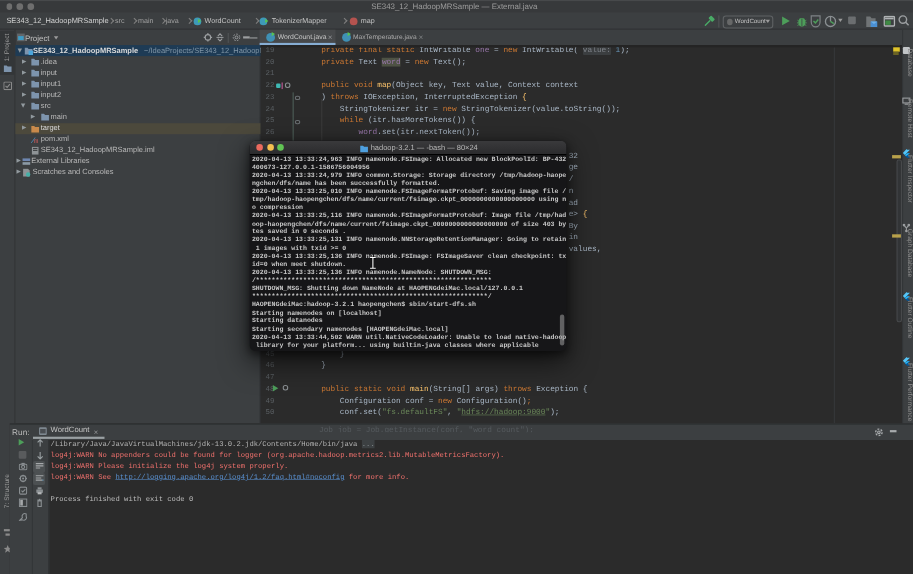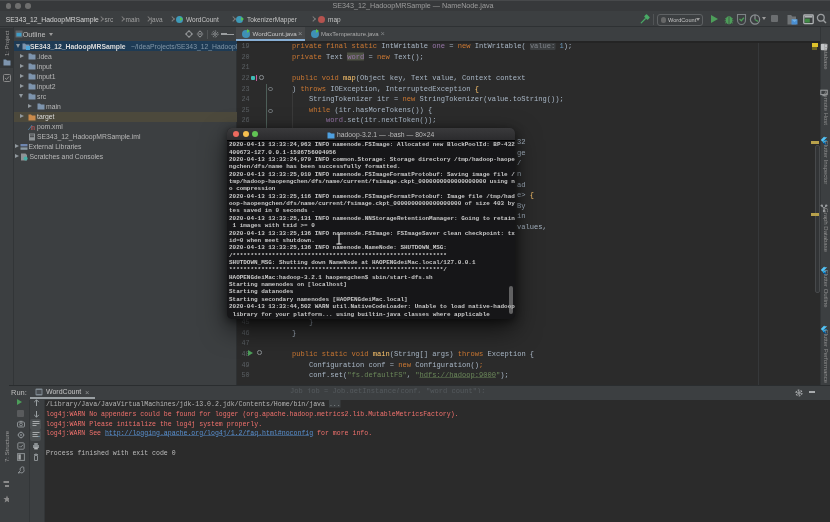--- a/index.html
+++ b/index.html
@@ -13,21 +13,21 @@
   .kw{color:#cc7832;} .fld{color:#9876aa;} .num{color:#6897bb;} .str{color:#6a8759;}
   .mth{color:#ffc66d;} .hint{color:#7e8288;}
 </style>
 </head>
 <body>
 
 <div class="abs" style="left:0;top:0;width:830px;height:11px;background:#37393b;border-top:1px solid #47494b;box-sizing:border-box;"></div>
 <div class="abs" style="left:5.5px;top:3.2px;width:5.5px;height:5.5px;border-radius:50%;background:#6e6e6e;"></div>
 <div class="abs" style="left:15.2px;top:3.2px;width:5.5px;height:5.5px;border-radius:50%;background:#6e6e6e;"></div>
 <div class="abs" style="left:25px;top:3.2px;width:5.5px;height:5.5px;border-radius:50%;background:#6e6e6e;"></div>
-<div class="abs" style="left:313px;top:1px;width:200px;height:9px;color:#9d9d9d;font-size:7.2px;text-align:center;">SE343_12_HadoopMRSample — NameNode.java</div>
+<div class="abs" style="left:313px;top:1px;width:200px;height:9px;color:#9d9d9d;font-size:7.2px;text-align:center;">SE343_12_HadoopMRSample — External.java</div>
 
 <div class="abs" style="left:0;top:11px;width:830px;height:16px;background:#3c3f41;border-bottom:1px solid #2e3133;box-sizing:border-box;" id="toprow"></div>
 <div id="crumbs" style="font-size:6.5px;color:#a0a0a0;">
   <span class="abs" style="left:5.8px;top:16px;color:#d2d2d2;font-size:6.8px;">SE343_12_HadoopMRSample</span>
   <span class="abs sep" style="left:99px;"></span>
   <span class="abs cr" style="left:104.5px;">src</span>
   <span class="abs sep" style="left:119.5px;"></span>
   <span class="abs cr" style="left:125.5px;">main</span>
   <span class="abs sep" style="left:146px;"></span>
   <span class="abs cr" style="left:150.6px;">java</span>
@@ -126,21 +126,21 @@
       <path d="M4 0.5 l1 2.4 2.6 .2 -2 1.7 .8 2.6 L4 6 l-2.4 1.4 .8 -2.6 -2 -1.7 2.6 -.2 z" fill="#8a8a8a"></path>
     </svg>
 </div>
 
 <div class="abs" style="left:14px;top:41px;width:223px;height:344px;background:#3c3f41;border-right:1px solid #2f3234;box-sizing:border-box;"></div>
 <div id="projhdr">
   <svg class="abs" style="left:14.5px;top:30px;" width="8" height="8" viewBox="0 0 8 8">
       <rect x="0.5" y="0.5" width="7" height="7" fill="#61666a"></rect>
       <rect x="1.5" y="2.8" width="5" height="3.6" fill="#3e9cc6"></rect>
     </svg>
-  <span class="abs" style="left:22.7px;top:29.5px;font-size:7.2px;color:#c0c0c0;">Outline</span>
+  <span class="abs" style="left:22.7px;top:29.5px;font-size:7.2px;color:#c0c0c0;">Project</span>
   <span class="abs" style="left:49px;top:33px;width:0;height:0;border-left:2.8px solid transparent;border-right:2.8px solid transparent;border-top:3.4px solid #9b9b9b;"></span>
   <svg class="abs" style="left:185px;top:30px;" width="8" height="8" viewBox="0 0 8 8">
       <circle cx="4" cy="4" r="2.5" fill="none" stroke="#9b9ea0" stroke-width="1"></circle>
       <g stroke="#9b9ea0" stroke-width="1">
         <line x1="4" y1="0" x2="4" y2="1.8"></line>
         <line x1="4" y1="6.2" x2="4" y2="8"></line>
         <line x1="0" y1="4" x2="1.8" y2="4"></line>
         <line x1="6.2" y1="4" x2="8" y2="4"></line>
       </g>
     </svg>

